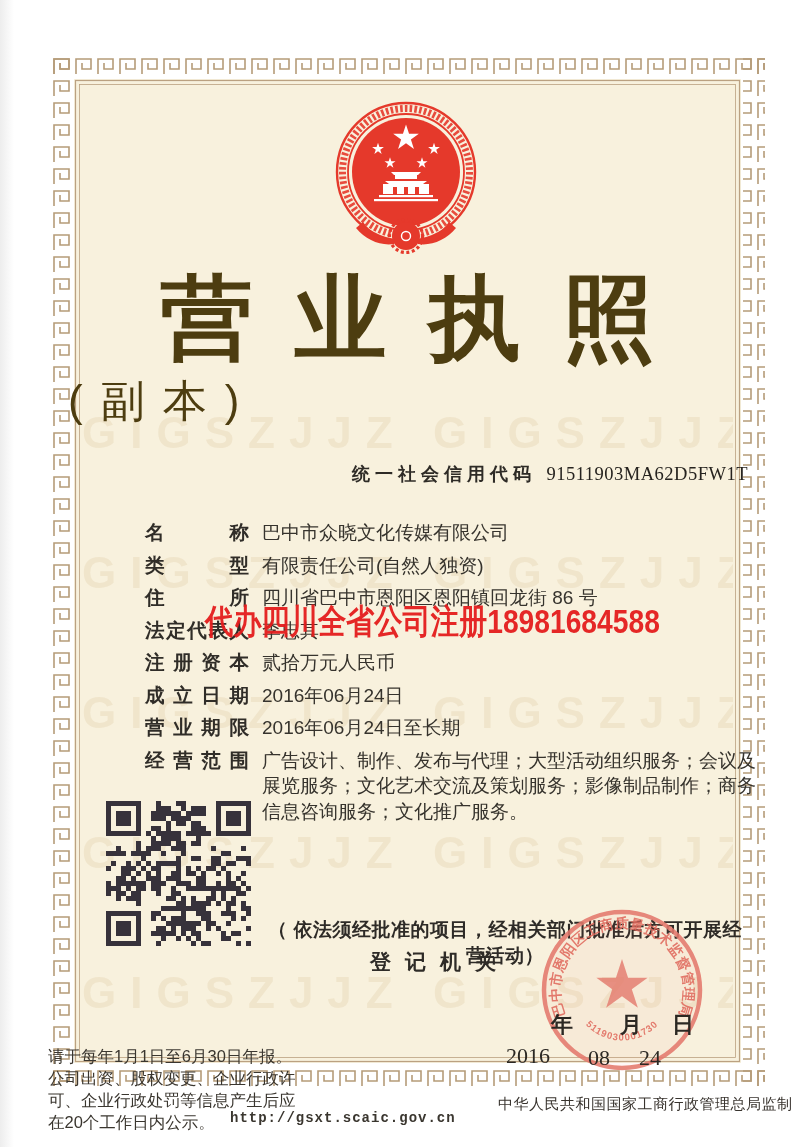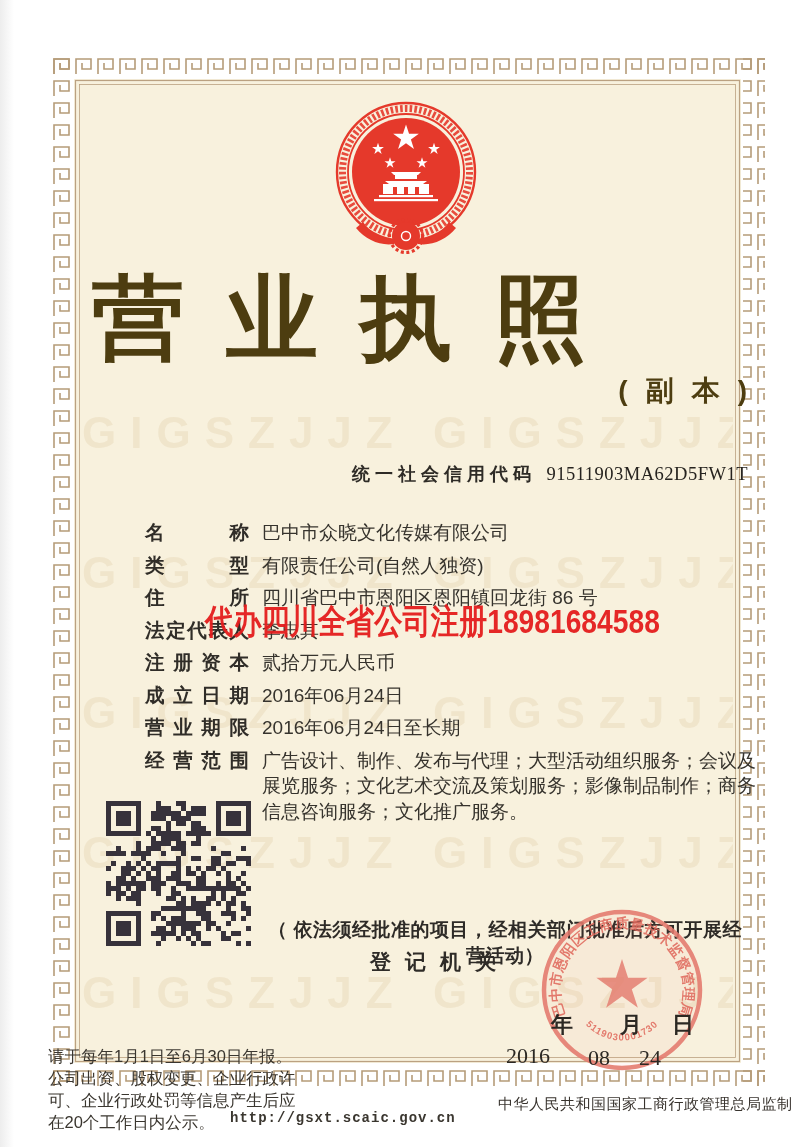--- a/index.html
+++ b/index.html
@@ -13,26 +13,26 @@
   .bg-wm-row{
     position:absolute;left:82px;width:651px;overflow:hidden;white-space:nowrap;
     font-size:44px;font-weight:700;letter-spacing:14px;color:rgba(197,171,112,0.16);
     font-family:"Liberation Sans",sans-serif;pointer-events:none;
   }
 
   .emblem{position:absolute;left:328px;top:93px;}
 
   .title{
     position:absolute;left:50px;top:270px;width:715px;box-sizing:border-box;
-    font-size:92px;font-weight:700;letter-spacing:42px;padding-left:42px;
+    text-align:center;font-size:92px;font-weight:700;letter-spacing:42px;padding-left:42px;
     color:#4d3d10;line-height:1.05;
   }
   .subtitle{
     position:absolute;left:50px;top:372px;width:715px;box-sizing:border-box;
-    text-align:right;font-size:28px;font-weight:700;letter-spacing:18px;padding-left:18px;
+    text-align:left;font-size:44px;font-weight:400;letter-spacing:18px;padding-left:18px;
     color:#4d3d10;
   }
 
   .credit{position:absolute;left:352px;top:462px;white-space:nowrap;}
   .credit .lbl{font-size:18px;font-weight:700;letter-spacing:5px;color:#2e2b26;}
   .credit .code{font-family:"Liberation Serif","DejaVu Serif",serif;font-size:18.5px;letter-spacing:0.5px;margin-left:6px;color:#26231f;}
 
   .fields{position:absolute;left:145px;top:520px;width:612px;}
   .frow{display:flex;align-items:flex-start;margin-bottom:7px;}
   .flabel{

